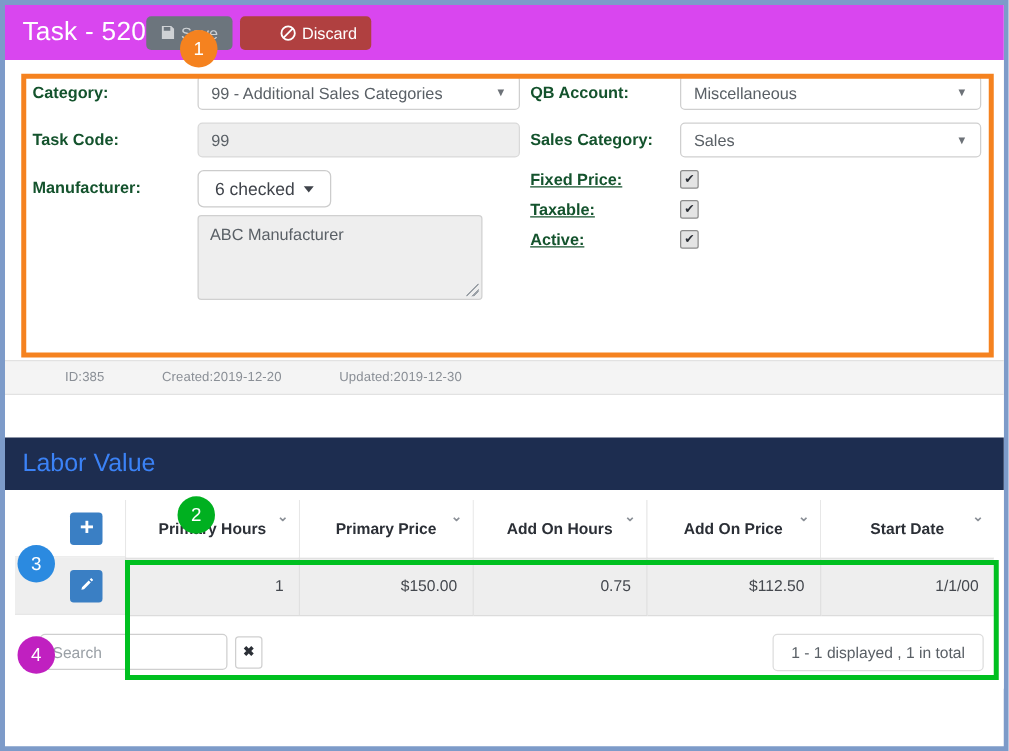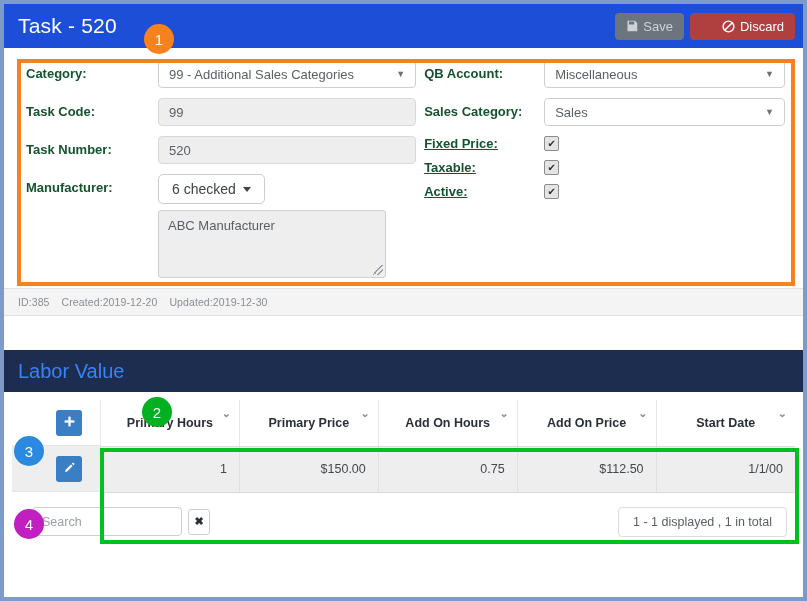--- a/index.html
+++ b/index.html
@@ -20,24 +20,24 @@
     height: 601px;
     box-sizing: border-box;
     border: 4px solid #7d9bc9;
     background: #ffffff;
   }
 
   
   .task-header {
     position: relative;
     height: 44px;
-    background: #1d4ed8;
-    display: flex;
-    align-items: center;
-    justify-content: space-between;
+    background: #d946ef;
+    display: flex;
+    align-items: center;
+    justify-content: flex-start;
     padding: 0 8px 0 14px;
     box-sizing: border-box;
   }
   .task-title {
     color: #ffffff;
     font-size: 21px;
     font-weight: normal;
     letter-spacing: 0.2px;
   }
   .header-buttons {
@@ -222,21 +222,21 @@
   
   .meta-strip {
     background: #f4f4f4;
     border-top: 1px solid #e2e2e2;
     border-bottom: 1px solid #e2e2e2;
     font-size: 10.5px;
     color: #8a8f96;
     padding: 7px 0 7px 14px;
     letter-spacing: 0.1px;
   }
-  .meta-strip span { margin-right: 9px; }
+  .meta-strip span { margin-right: 9px; margin-left: 34px; }
 
   .gap-white { height: 34px; background: #ffffff; }
 
   
   .lv-header {
     position: relative;
     height: 42px;
     background: #1d2d50;
     display: flex;
     align-items: center;
@@ -422,28 +422,20 @@
 
       <div class="frow">
         <div class="flabel">Task Code:</div>
         <div class="fctl">
           <div class="input-box readonly">
             <span>99</span>
           </div>
         </div>
       </div>
 
-      <div class="frow">
-        <div class="flabel">Task Number:</div>
-        <div class="fctl">
-          <div class="input-box readonly">
-            <span>520</span>
-          </div>
-        </div>
-      </div>
 
       <div class="frow">
         <div class="flabel">Manufacturer:</div>
         <div class="fctl">
           <button class="multiselect-btn">
             <span>6 checked</span>
             <span class="tri-down"></span>
           </button>
           <div class="textarea-box">
             <span>ABC Manufacturer</span>

